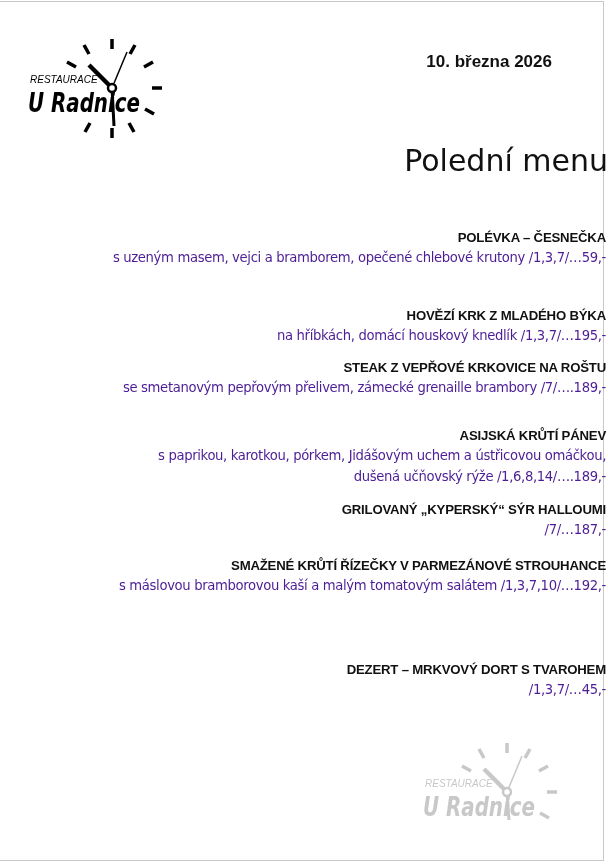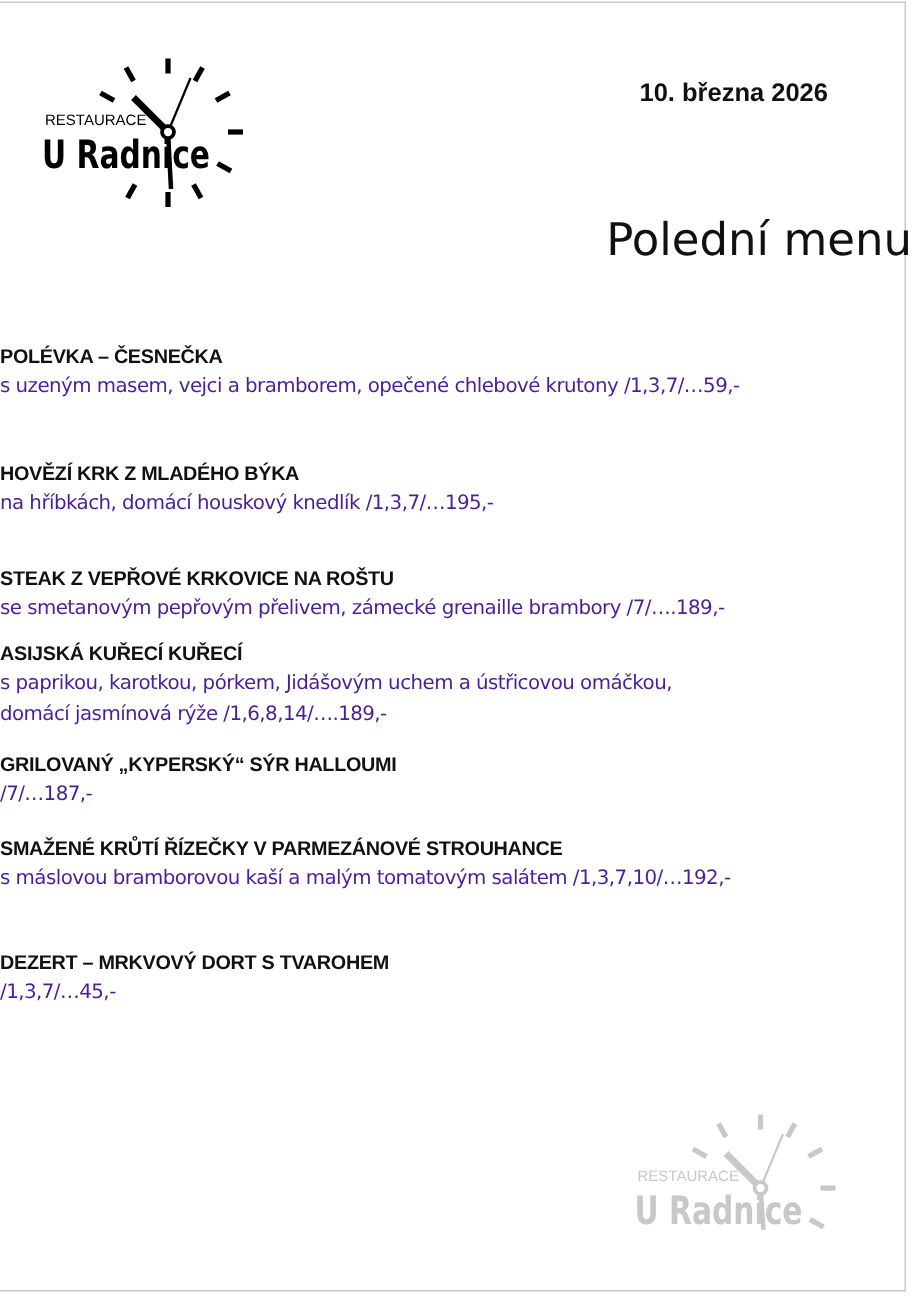--- a/index.html
+++ b/index.html
@@ -1,27 +1,27 @@
 <!DOCTYPE html>
 <html><head>
 <meta charset="utf-8">
 <style>
   html, body { margin: 0; padding: 0; background: #ffffff; }
   body { width: 608px; height: 868px; position: relative; overflow: hidden;
          font-family: "DejaVu Sans", "Liberation Sans", sans-serif; color: #111; }
   .page { position: absolute; left: -2px; top: 1px; width: 604px; height: 858px;
           border: 1px solid #c8c8c8; background: #fff; }
-  .logo { position: absolute; }
+  .logo { position: absolute; font-style: italic; }
   .logo svg { display: block; }
   .date { position: absolute; right: 56px; top: 52px; font-size: 17px; font-weight: bold;
           font-family: "Liberation Sans", sans-serif; }
   .title { position: absolute; left: 0; right: 0; top: 143px; text-align: right;
            font-size: 30px; font-family: "DejaVu Sans", sans-serif; font-weight: normal; letter-spacing: 0; }
   .menu { position: absolute; left: 0; width: 608px; top: 0; }
-  .item { position: absolute; left: 0; width: 606px; text-align: left; }
+  .item { position: absolute; left: 0; width: 606px; text-align: right; }
   .item .name { font-weight: bold; font-size: 13.2px; font-family: "Liberation Sans", sans-serif;
                 line-height: 19px; letter-spacing: -0.2px; }
   .item .desc { font-size: 13.2px; font-family: "DejaVu Sans", sans-serif; line-height: 21px;
                 letter-spacing: -0.35px; color: #4c1d95; }
 </style>
 </head>
 <body>
 
 <div class="page"></div>
 
@@ -53,38 +53,38 @@
 
 <div class="menu">
   <div class="item" style="top:228px;">
     <div class="name">POLÉVKA – ČESNEČKA</div>
     <div class="desc">s uzeným masem, vejci a bramborem, opečené chlebové krutony /1,3,7/…59,-</div>
   </div>
   <div class="item" style="top:306px;">
     <div class="name">HOVĚZÍ KRK Z MLADÉHO BÝKA</div>
     <div class="desc">na hříbkách, domácí houskový knedlík /1,3,7/…195,-</div>
   </div>
-  <div class="item" style="top:376px;">
+  <div class="item" style="top:358px;">
     <div class="name">STEAK Z VEPŘOVÉ KRKOVICE NA ROŠTU</div>
     <div class="desc">se smetanovým pepřovým přelivem, zámecké grenaille brambory /7/….189,-</div>
   </div>
   <div class="item" style="top:426px;">
-    <div class="name">ASIJSKÁ KUŘECÍ KUŘECÍ</div>
+    <div class="name">ASIJSKÁ KRŮTÍ PÁNEV</div>
     <div class="desc">s paprikou, karotkou, pórkem, Jidášovým uchem a ústřicovou omáčkou,</div>
-    <div class="desc">domácí jasmínová rýže /1,6,8,14/….189,-</div>
+    <div class="desc">dušená učňovský rýže /1,6,8,14/….189,-</div>
   </div>
   <div class="item" style="top:500px;">
     <div class="name">GRILOVANÝ „KYPERSKÝ“ SÝR HALLOUMI</div>
     <div class="desc">/7/…187,-</div>
   </div>
   <div class="item" style="top:556px;">
     <div class="name">SMAŽENÉ KRŮTÍ ŘÍZEČKY V PARMEZÁNOVÉ STROUHANCE</div>
     <div class="desc">s máslovou bramborovou kaší a malým tomatovým salátem /1,3,7,10/…192,-</div>
   </div>
-  <div class="item" style="top:632px;">
+  <div class="item" style="top:660px;">
     <div class="name">DEZERT – MRKVOVÝ DORT S TVAROHEM</div>
     <div class="desc">/1,3,7/…45,-</div>
   </div>
 </div>
 
 <div class="logo" style="left:423px; top:740px;">
   <svg width="140" height="106" viewBox="0 0 140 106">
     <g stroke="#c8c8c8" stroke-width="3.5">
       <line x1="84" y1="3" x2="84" y2="13"></line>
       <line x1="56" y1="9" x2="61" y2="18"></line>

